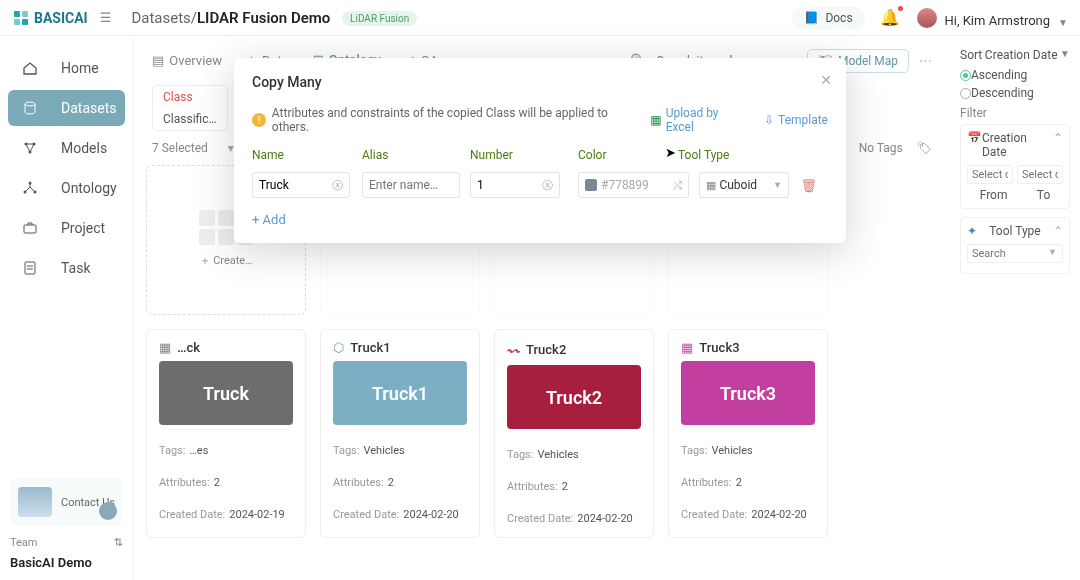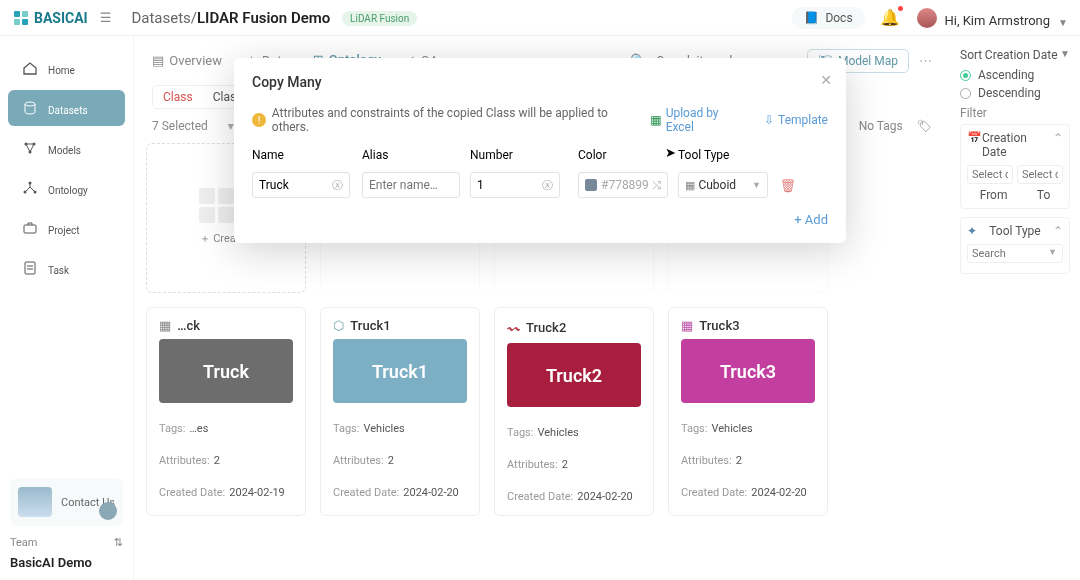--- a/index.html
+++ b/index.html
@@ -16,41 +16,41 @@
 .top-right { margin-left: auto; display: flex; align-items: center; gap: 16px; }
 .docs-btn { display: flex; align-items: center; gap: 6px; padding: 4px 12px; background: #f5f9fa; border-radius: 14px; color: #555; font-size: 12px; }
 .bell { position: relative; color: #555; font-size: 16px; }
 .bell::after { content:''; position:absolute; top:-2px; right:-2px; width:5px; height:5px; background:#f44; border-radius:50%; }
 .user { display: flex; align-items: flex-end; gap: 8px; color: #333; font-size: 13px; }
 .avatar { width: 20px; height: 20px; border-radius: 50%; background: linear-gradient(#d88,#a55); }
 .chev-down { color:#888; font-size:10px; }
 
 
 .sidebar { position: absolute; left: 0; top: 36px; bottom: 0; width: 134px; background: #fff; border-right: 1px solid #f3f3f3; display: flex; flex-direction: column; padding-top: 12px; }
-.nav-item { display: flex; align-items: flex-end; gap: 10px; padding: 10px 14px; margin: 2px 8px; border-radius: 6px; color: #555; font-size: 10px; cursor: pointer; }
+.nav-item { display: flex; align-items: flex-start; gap: 23px; padding: 10px 14px; margin: 2px 8px; border-radius: 6px; color: #555; font-size: 14px; cursor: pointer; }
 .nav-item.active { background: #7aa9b8; color: #fff; }
 .nav-item svg { width: 16px; height: 16px; flex-shrink: 0; }
 .sidebar-bottom { margin-top: auto; padding: 10px; }
 .contact { background: #f7fafb; border-radius: 8px; padding: 8px; display: flex; align-items: center; justify-content: space-between; margin-bottom: 10px; font-size: 11px; color: #666; position: relative; height: 48px; }
 .contact-illu { width: 34px; height: 30px; background: linear-gradient(#9bc,#cde); border-radius: 4px; }
 .contact-bubble { width: 18px; height: 18px; border-radius: 50%; background: #8aa8b5; position:absolute; right:6px; bottom:6px; }
 .team-label { font-size: 11px; color: #888; display:flex; justify-content:space-between; align-items:center; margin-bottom: 6px; }
 .team-name { font-size: 13px; color: #222; font-weight: 600; }
 
 
 .main { position: absolute; left: 134px; right: 130px; top: 36px; bottom: 0; background: #fff; }
 .sub-tabs { display: flex; align-items: center; gap: 24px; padding: 10px 18px 0 18px; font-size: 13px; color: #888; }
 .sub-tab { display: flex; align-items: center; gap: 5px; padding: 6px 0; cursor: pointer; }
 .sub-tab.active { color: #6199a8; border-bottom: 2px solid #6199a8; font-weight: 500; }
 .sub-right { margin-left: auto; display: flex; align-items: center; gap: 10px; }
 .search-input { border: none; background: transparent; font-size: 12px; color: #888; width: 140px; }
 .model-map { display:flex; align-items:center; gap:5px; padding: 4px 10px; border: 1px solid #c9dde4; border-radius: 5px; color: #6199a8; font-size: 12px; }
 
 .filter-row { display:flex; align-items:center; gap:12px; padding: 10px 18px; font-size: 12px; color:#555; }
-.pill-group { display:flex; border:1px solid #eee; border-radius:5px; overflow:hidden; }
+.pill-group { display:flex; border:1px solid #eee; border-radius:5px; overflow:hidden;flex-direction:column; }
 .pill { padding: 4px 10px; font-size: 12px; cursor:pointer; }
 .pill.active { color:#d9534f; background:#fff; }
 .selected-row { padding: 0 18px 10px 18px; font-size: 12px; color:#888; display:flex; align-items:center; gap:20px; }
 .selected-right { margin-left:auto; display:flex; align-items:flex-end; gap:14px; color:#888; }
 
 
 .grid { padding: 0 12px; display: flex; flex-wrap: wrap; gap: 14px; }
 .card { width: 160px; border: 1px solid #eee; border-radius: 6px; padding: 10px 12px 12px 12px; font-size: 11px; color: #888; }
 .card-title { display:flex; align-items:center; gap:6px; font-size: 13px; color:#333; font-weight: 500; margin-bottom: 6px; }
 .thumb { width: 100%; height: 64px; border-radius: 4px; display:flex; align-items:center; justify-content:center; color:#fff; font-size: 18px; font-weight: 600; margin-bottom: 8px; }
@@ -60,52 +60,52 @@
 .create-card { display:flex; flex-direction:column; align-items:center; justify-content:center; color:#888; gap:8px; height: 150px; border:1px dashed #ddd; }
 .placeholder-squares { display:grid; grid-template-columns:repeat(3,16px); gap:3px; }
 .placeholder-squares span { width:16px; height:16px; background:#eee; border-radius:2px; }
 
 
 .rightpanel { position:absolute; right:0; top:36px; bottom:0; width:130px; background:#fff; padding: 12px 10px; font-size: 12px; color:#555; }
 .rp-row { display:flex; align-items:flex-start; justify-content:space-between; margin-bottom: 6px; }
 .rp-input { width: 100%; font-size: 11px; border:1px solid #eee; border-radius:3px; padding:2px 4px; color:#999; margin-bottom:4px; }
 .rp-pair { display:flex; gap:4px; }
 .rp-section { border:1px solid #f0f0f0; border-radius:4px; padding:6px 6px; margin-bottom:8px; }
-.radio { display:flex; align-items:center; gap:7px; font-size:12px; margin-bottom:4px; }
+.radio { display:flex; align-items:center; gap:0; font-size:12px; margin-bottom:4px; }
 .radio-dot { width:11px; height:11px; border:1px solid #aaa; border-radius:50%; display:inline-block; position:relative; }
 .radio.active .radio-dot { border-color:#4c9; }
 .radio.active .radio-dot::after { content:''; position:absolute; inset:2px; background:#4c9; border-radius:50%; }
 .modal { position:absolute; left:234px; top:58px; width:612px; background:#fff; border-radius:6px; box-shadow: 0 8px 40px rgba(0,0,0,0.18); padding: 16px 18px; z-index: 100; }
 .modal-title { font-size: 14px; font-weight: 500; color:#333; }
 .modal-close { position:absolute; top:14px; right:14px; color:#aaa; cursor:pointer; font-size:14px; }
 .warn-row { display:flex; align-items:center; gap:6px; margin-top: 16px; font-size: 12px; color:#666; }
 .warn-badge { width:14px; height:14px; border-radius:50%; background:#f0b83a; color:#fff; font-size:10px; display:flex; align-items:center; justify-content:center; }
 .upload-links { margin-left:auto; display:flex; gap:16px; font-size:12px; }
 .upload-links a { color:#5b9bd5; text-decoration:none; display:flex; align-items:center; gap:4px; }
-.table-head { display:flex; gap:0; margin-top: 14px; font-size: 12px; color:#000000; }
+.table-head { display:flex; gap:0; margin-top: 14px; font-size: 12px; color:#4d7c0f; }
 .col-name { width: 110px; }
 .col-alias { width: 108px; }
 .col-number { width: 108px; }
 .col-color { width: 100px; }
 .col-tool { width: 108px; }
 .form-row { display:flex; align-items:center; gap:0; margin-top: 10px; }
 .fld { height: 26px; border:1px solid #e3e3e3; border-radius:3px; padding: 0 6px; font-size: 12px; display:flex; align-items:center; background:#fff; }
 .fld input { border:none; outline:none; width:100%; font-size:12px; }
 .fld .clear { color:#aaa; font-size:11px; cursor:pointer; }
 .fld.name { width: 98px; margin-right: 12px; }
 .fld.alias { width: 98px; margin-right: 10px; }
 .fld.number { width: 90px; margin-right: 18px; }
-.fld.color { width: 90px; margin-right: 10px; }
+.fld.color { width: 111px; margin-right: 10px; }
 .fld.tool { width: 90px; margin-right: 10px; justify-content:space-between; }
 .color-swatch { width:12px; height:12px; background:#778899; border-radius:2px; margin-right:4px; }
 .shuffle { color:#aaa; font-size:11px; margin-left:auto; }
 .tool-ico { color:#888; font-size:11px; }
 .caret { color:#aaa; font-size:9px; }
 .del-btn { color:#e07a7a; font-size:13px; cursor:pointer; width:20px; text-align:center; }
-.add-row { margin-top: 14px; font-size: 13px; color:#5b9bd5; cursor:pointer;text-align:right; }
+.add-row { margin-top: 14px; font-size: 13px; color:#5b9bd5; cursor:pointer; }
 .modal-actions { display:flex; justify-content:flex-end; gap:10px; margin-top: 22px; }
 .btn { padding: 5px 14px; border-radius:4px; font-size:12px; cursor:pointer; border:1px solid #ddd; background:#fff; }
 .btn.primary { background:#3b82f6; color:#fff; border-color:#3b82f6; }
 
 .cursor-fake { position:absolute; left:665px; top:145px; z-index:200; font-size:13px; color:#000; pointer-events:none; }
 </style>
 </head>
 <body>
 
 <div class="topbar">

